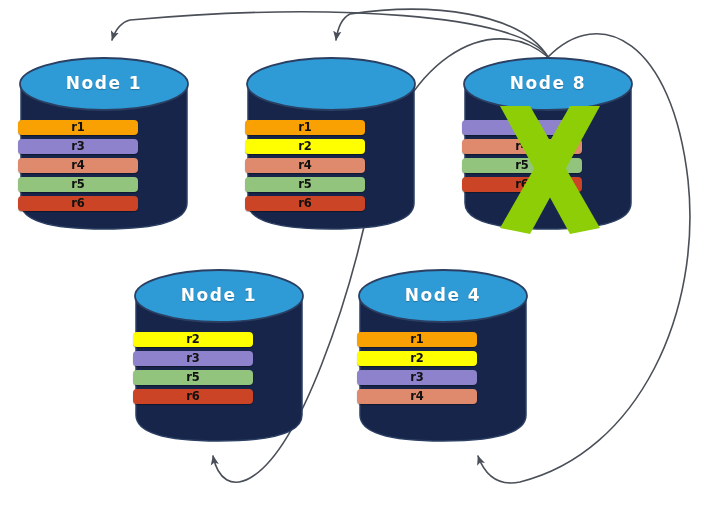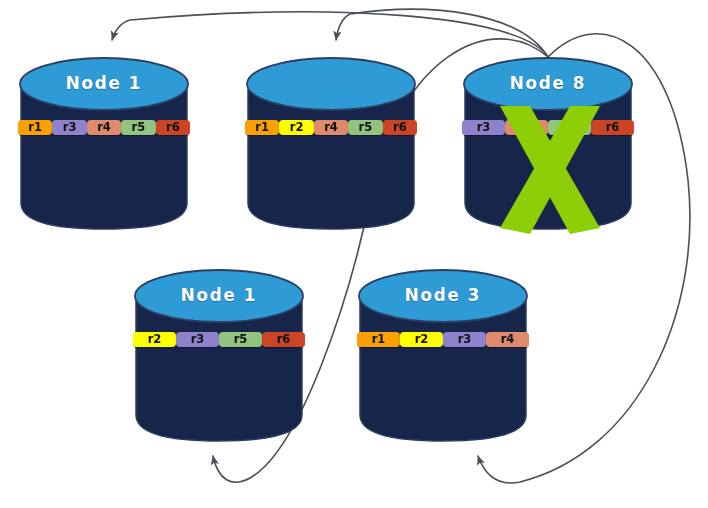--- a/index.html
+++ b/index.html
@@ -48,21 +48,21 @@
     z-index: 3;
     pointer-events: none;
     text-shadow: 0 1px 1px rgba(0,0,0,0.25);
   }
   .bars {
     position: absolute;
     left: 0;
     width: 100%;
     z-index: 3;
     display: flex;
-    flex-direction: row;
+    flex-direction: column;
     align-items: flex-start;
   }
   .bar {
     height: 15px;
     border-radius: 4px;
     color: #111111;
     font-size: 11.5px;
     font-weight: bold;
     line-height: 15px;
     text-align: center;
@@ -150,21 +150,21 @@
           <div class="bar" style="background: rgb(142, 130, 204); width: 120px;">r3</div>
           <div class="bar" style="background: rgb(147, 196, 125); width: 120px;">r5</div>
           <div class="bar" style="background: rgb(203, 68, 38); width: 120px;">r6</div>
         </div>
       </div>
       <div class="node" style="left: 357px; top: 268px; width: 172px; height: 175px;">
         <svg class="node-svg" width="172" height="175" viewBox="0 0 172 175">
           <path d="M 3 28 L 3 147 Q 3 173 86 173 Q 169 173 169 147 L 169 28 Z" fill="#17254a" stroke="#2b3f63" stroke-width="1.5"></path>
           <ellipse cx="86" cy="28" rx="84" ry="26" fill="#2e9bd6" stroke="#2b3f63" stroke-width="1.8"></ellipse>
         </svg>
-        <div class="node-title" style="top: 17px;">Node 3</div>
+        <div class="node-title" style="top: 17px;">Node 4</div>
         <div class="bars" style="top: 64px;">
           <div class="bar" style="background: rgb(249, 160, 3); width: 120px;">r1</div>
           <div class="bar" style="background: rgb(255, 255, 0); width: 120px;">r2</div>
           <div class="bar" style="background: rgb(142, 130, 204); width: 120px;">r3</div>
           <div class="bar" style="background: rgb(224, 138, 109); width: 120px;">r4</div>
         </div>
       </div>
     </div>
 
 </div>

